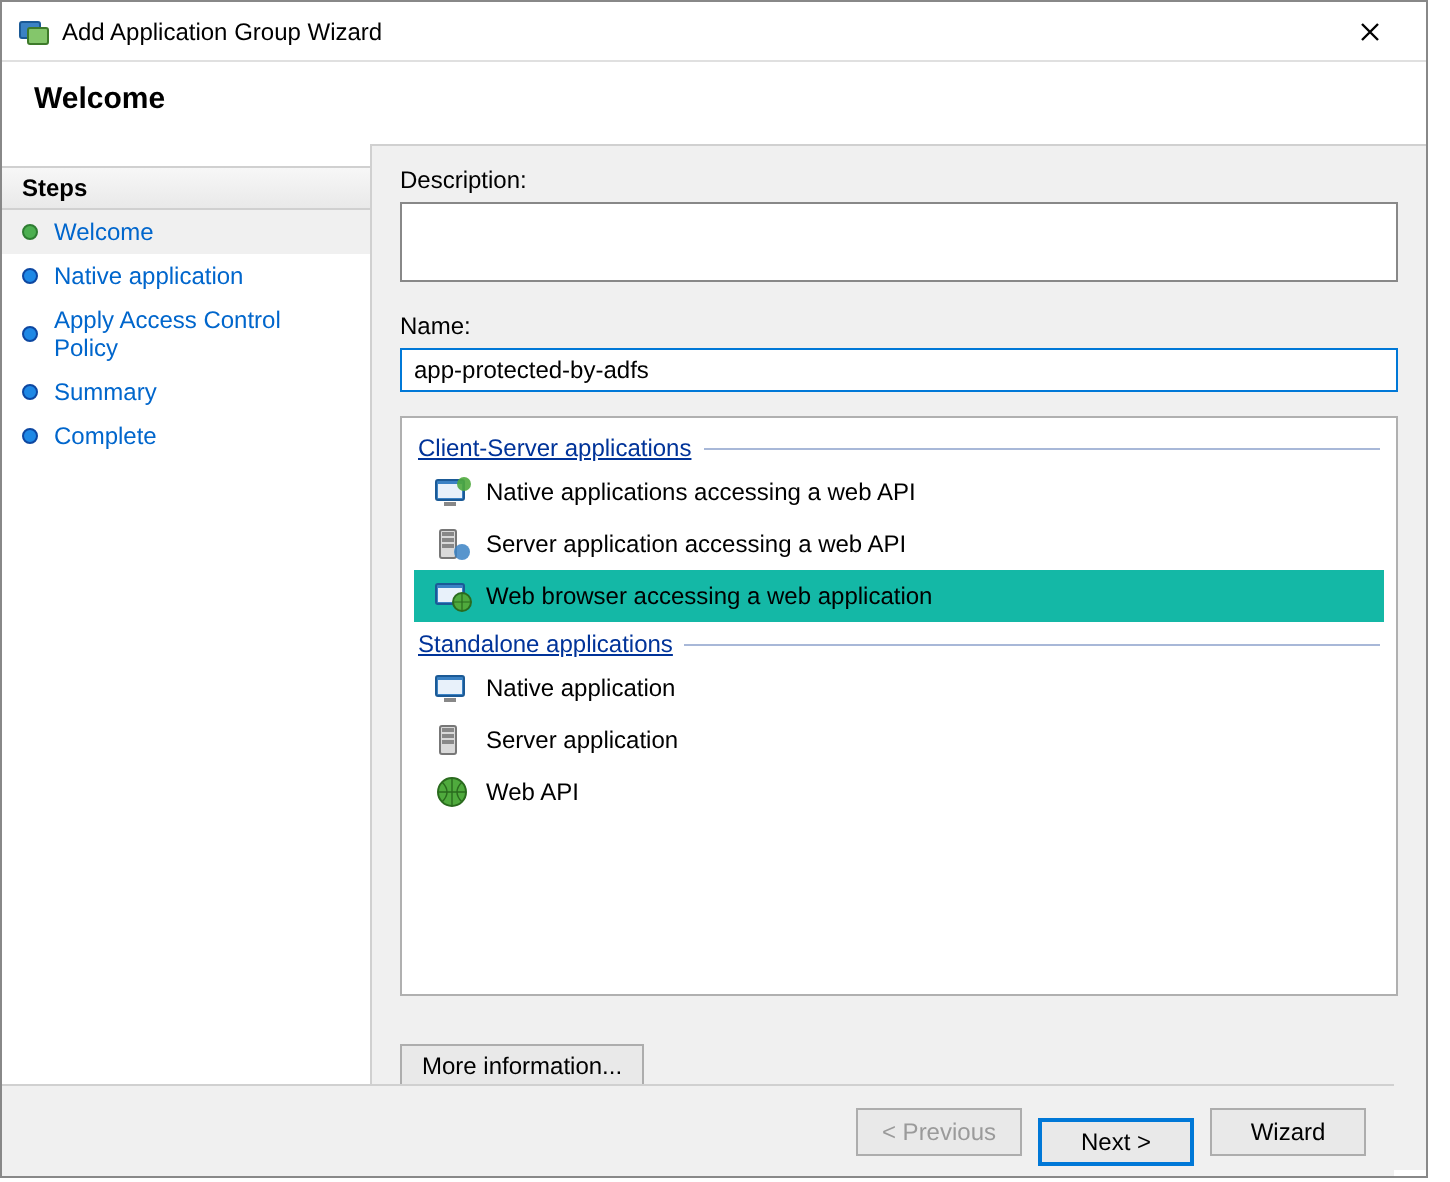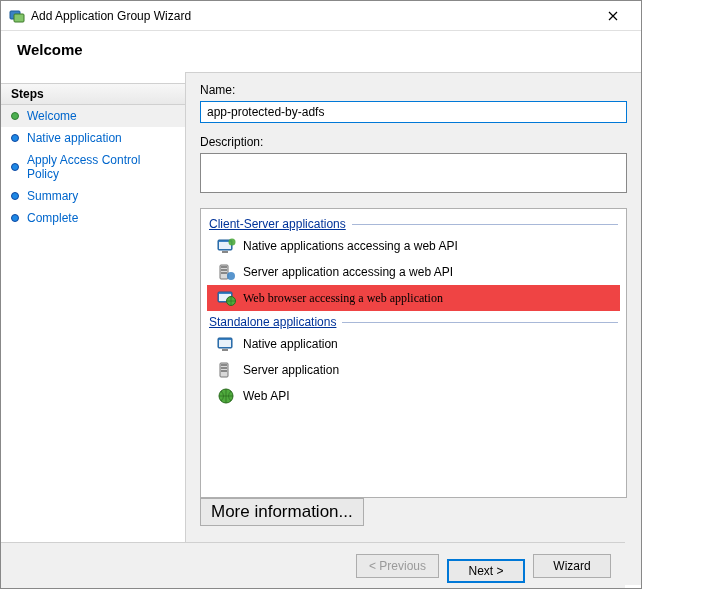--- a/index.html
+++ b/index.html
@@ -6,21 +6,21 @@
     body {
       font-family: "Segoe UI", Tahoma, sans-serif;
       font-size: 12px;
       background: #fff;
       width: 725px;
       height: 591px;
       overflow: hidden;
     }
     .window {
       border: 1px solid #888;
-      width: 642px;
+      width: 714px;
       height: 589px;
       background: #fff;
       position: relative;
     }
     .titlebar {
       height: 30px;
       display: flex;
       align-items: center;
       padding: 0 8px;
       border-bottom: 1px solid #e0e0e0;
@@ -138,35 +138,34 @@
     }
     .template-item {
       display: flex;
       align-items: center;
       padding: 3px 6px 3px 8px;
       font-size: 12px;
       color: #000;
       cursor: default;
     }
     .template-item.selected {
-      background: #ef4444;
-      font-family: Liberation Serif, serif;
+      background: #14b8a6;
     }
     .template-icon {
       width: 22px; height: 20px;
       margin-right: 6px;
       flex-shrink: 0;
       display: inline-flex;
       align-items: center;
       justify-content: center;
     }
     .more-info-btn {
-      margin-top: 0;
+      margin-top: 24px;
       padding: 3px 10px;
-      font-size: 17px;
+      font-size: 12px;
       background: #e9e9e9;
       border: 1px solid #adadad;
       cursor: pointer;
     }
     .footer {
       position: absolute;
       bottom: 0; left: 0; right: 16px;
       height: 46px;
       border-top: 1px solid #d0d0d0;
       display: flex;
@@ -242,27 +241,27 @@
           <div class="step-item">
             <span class="step-bullet bullet-blue"></span>
             <span>Complete</span>
           </div>
         </div>
     </div>
 
     <div class="main">
 
       <div class="field-block">
+        <label class="field-label">Description:</label>
+        <textarea class="textarea-input" style=""></textarea>
+      </div>
+
+      <div class="field-block">
         <label class="field-label">Name:</label>
         <input type="text" class="text-input" value="app-protected-by-adfs" style="">
-      </div>
-
-      <div class="field-block">
-        <label class="field-label">Description:</label>
-        <textarea class="textarea-input" style=""></textarea>
       </div>
 
       <div class="field-block" style="margin-bottom:4px;">
         <div class="template-box" id="template-box">
             <div class="group-header">
               <span>Client-Server applications</span>
               <span class="line"></span>
             </div>
             <div class="template-item">
               <span class="template-icon">

